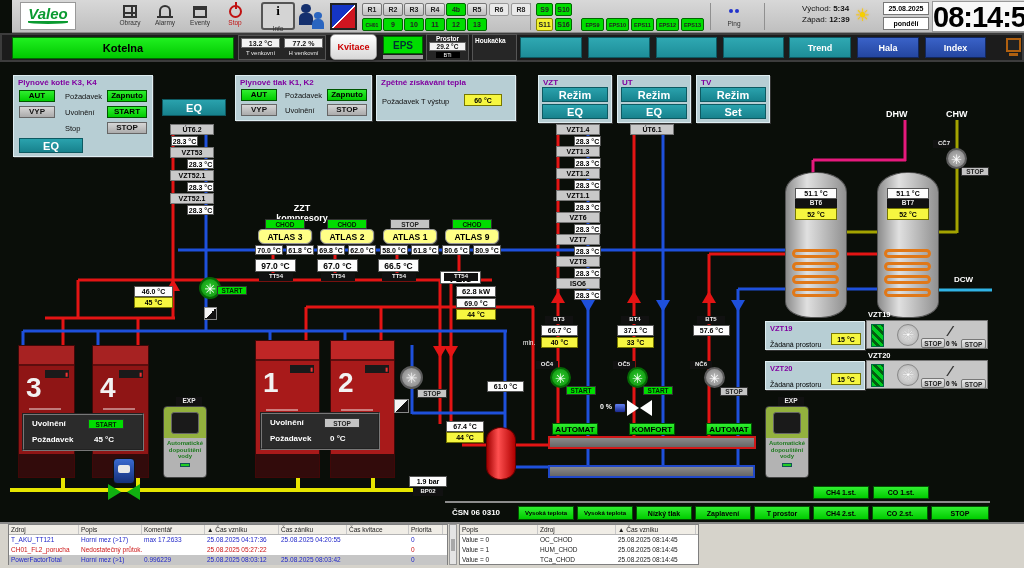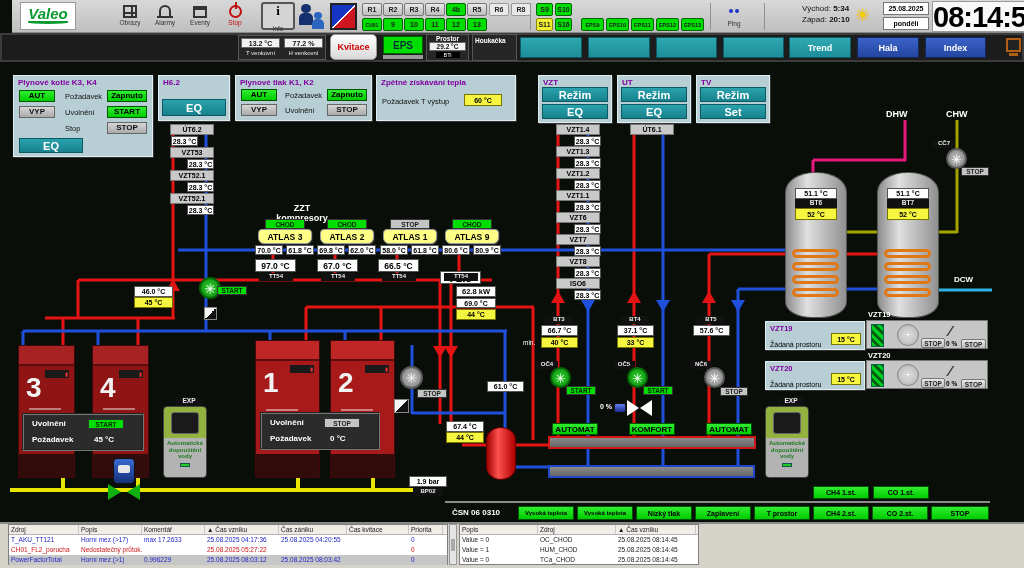--- a/index.html
+++ b/index.html
@@ -192,29 +192,30 @@
     <div class="abs tbico" style="left:705px;top:3px;">
       <span class="glyph"><span class="pingdot"></span><span class="pingdot" style="margin-top:6px;"></span></span>
       <span>Ping</span>
     </div>
     <div class="sep" style="left:752px;"></div>
 
     <div class="abs suntime" style="left:790px;top:3px;">
       <span>Východ:</span>
       <b>5:34</b><br>
       <span>Západ:</span>
-      <b>20:10</b>
+      <b>12:39</b>
     </div>
     <div class="abs sunico" style="left:843px;top:5px;">☀</div>
     <div class="datebox" style="left:871px;top:2px;">25.08.2025</div>
     <div class="datebox" style="left:871px;top:17px;">pondělí</div>
     <div class="abs clock">08:14:53</div>
   </div>
 
   <div class="abs navbar"></div>
+  <div class="abs kotelna">Kotelna</div>
   <div class="abs thpanel">
     <div class="val" style="left:2px;">13.2 °C</div>
     <div class="lbl" style="left:1px;">T venkovní</div>
     <div class="val" style="left:45px;">77.2 %</div>
     <div class="lbl" style="left:44px;">H venkovní</div>
   </div>
   <div class="abs kvitace">Kvitace</div>
   <div class="abs epsbtn">EPS</div>
   <div class="abs epsbar"></div>
   <div class="abs prostor">
@@ -318,23 +319,20 @@
   <div class="gbtn" style="left:19px;top:90px;width:36px;height:12px;">AUT</div>
   <div class="plabel" style="left:65px;top:92px;">Požadavek</div>
   <div class="gbtn" style="left:107px;top:90px;width:40px;height:12px;">Zapnuto</div>
   <div class="graybtn" style="left:19px;top:106px;width:36px;height:12px;">VYP</div>
   <div class="plabel" style="left:65px;top:108px;">Uvolnění</div>
   <div class="gbtn" style="left:107px;top:106px;width:40px;height:12px;">START</div>
   <div class="plabel" style="left:65px;top:124px;">Stop</div>
   <div class="graybtn" style="left:107px;top:122px;width:40px;height:12px;">STOP</div>
   <div class="tealbtn" style="left:19px;top:138px;width:64px;height:15px;line-height:14px;">EQ</div>
 
-  <div class="panel" style="left:158px;top:75px;width:72px;height:46px;">
-    <div class="ptitle">H6.2</div>
-  </div>
   <div class="tealbtn" style="left:162px;top:99px;width:64px;height:17px;line-height:16px;">EQ</div>
 
   <div class="panel" style="left:235px;top:75px;width:137px;height:46px;">
     <div class="ptitle">Plynové tlak K1, K2</div>
   </div>
   <div class="gbtn" style="left:241px;top:89px;width:36px;height:12px;">AUT</div>
   <div class="plabel" style="left:285px;top:91px;">Požadavek</div>
   <div class="gbtn" style="left:327px;top:89px;width:40px;height:12px;">Zapnuto</div>
   <div class="graybtn" style="left:241px;top:104px;width:36px;height:12px;">VYP</div>
   <div class="plabel" style="left:285px;top:106px;">Uvolnění</div>

